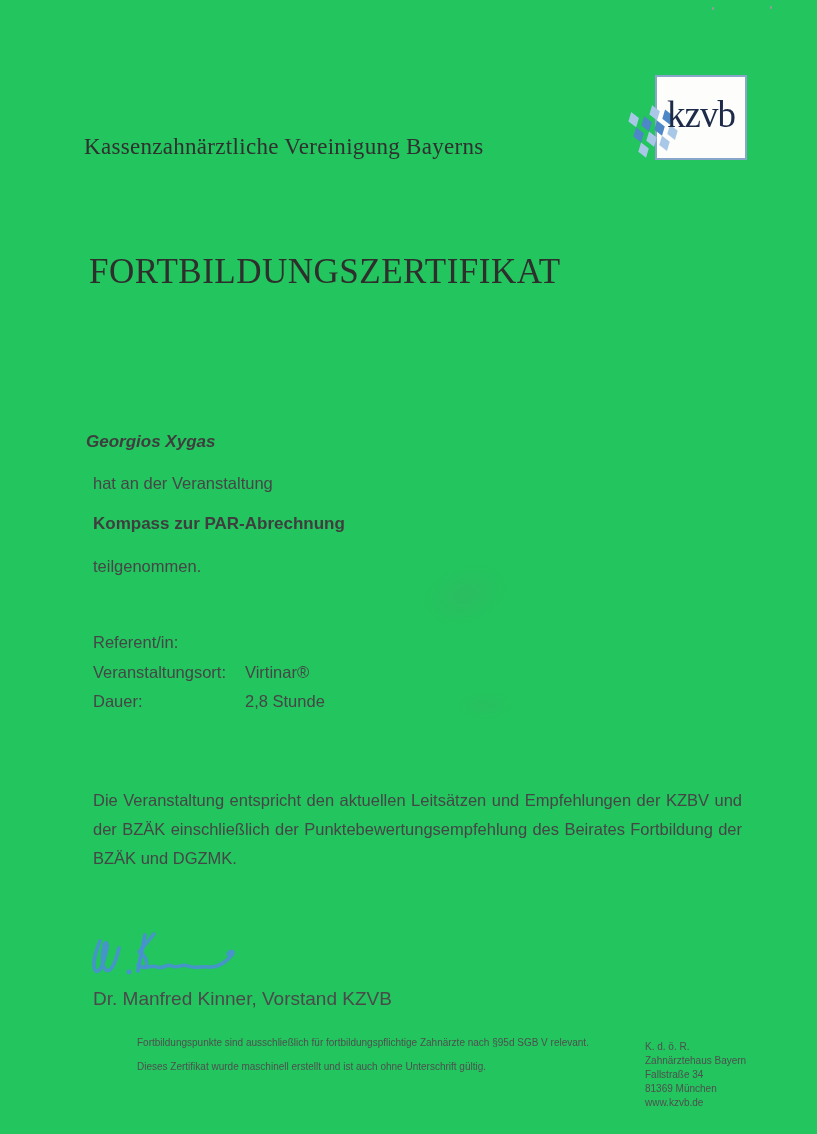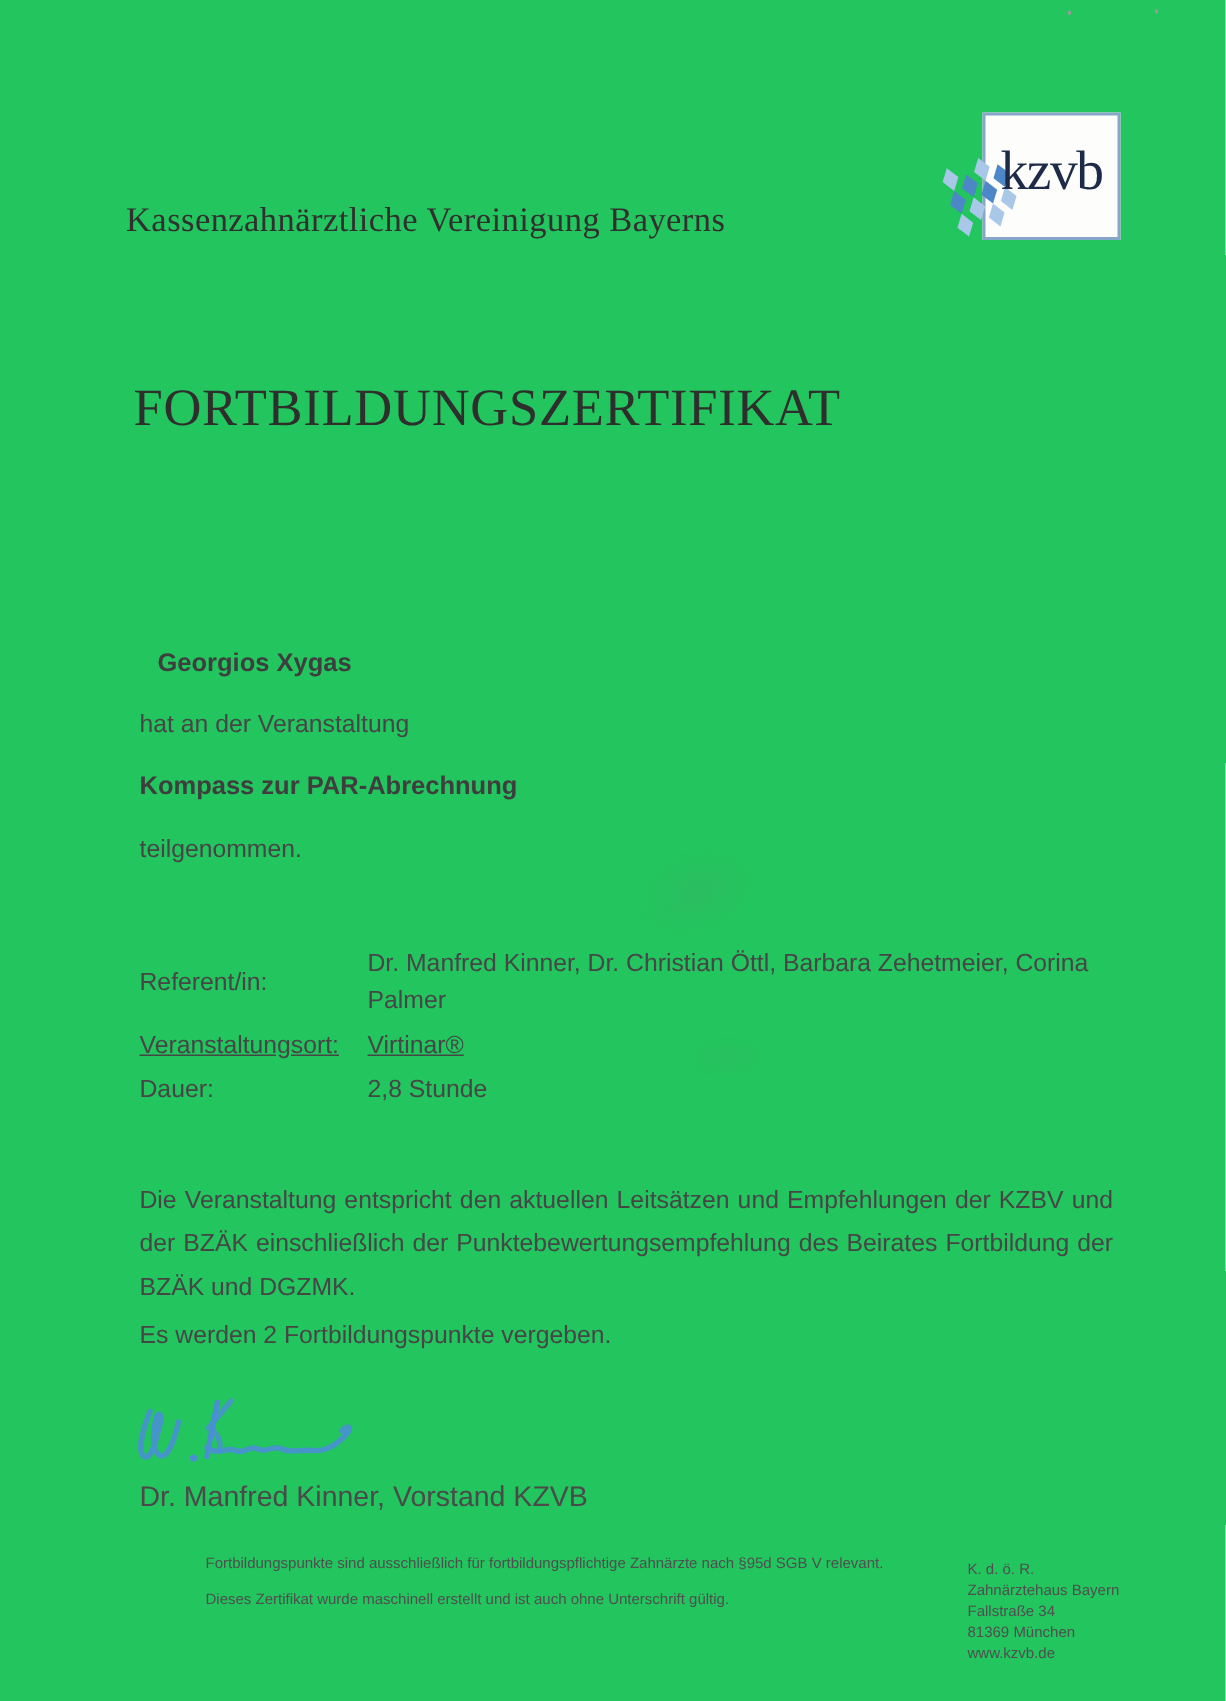--- a/index.html
+++ b/index.html
@@ -33,31 +33,31 @@
     font-size:23px;color:#30302f;letter-spacing:.3px;
     white-space:nowrap;
   }
   .cert-title{
     position:absolute;left:89px;top:252px;
     font-family:"Liberation Serif", serif;
     font-size:35px;color:#2e2e2d;letter-spacing:.5px;
     white-space:nowrap;
   }
   
-  .recipient-name{position:absolute;left:105px;top:432px;font-size:17px;font-weight:bold;color:#3e3e3e;}
+  .recipient-name{position:absolute;left:86px;top:432px;font-size:17px;font-weight:bold;color:#3e3e3e;font-style:italic;}
   .intro-line{position:absolute;left:93px;top:474px;font-size:16.5px;}
   .event-name{position:absolute;left:93px;top:514px;font-size:17px;font-weight:bold;color:#3e3e3e;}
   .close-line{position:absolute;left:93px;top:557px;font-size:16.5px;}
   
   .details{position:absolute;left:93px;top:630px;width:650px;font-size:16.5px;}
   .detail-row{display:flex;align-items:center;}
   .detail-label{width:152px;flex:0 0 152px;}
   .detail-value{width:488px;line-height:25px;}
   .row-referent{margin-bottom:5px;}
-  .row-ort{margin-bottom:4px;text-decoration:underline;}
+  .row-ort{margin-bottom:4px;}
   .row-termin{margin-bottom:4px;}
   .detail-row > div{line-height:25px;}
   
   .paragraph{
     position:absolute;left:93px;top:786px;width:649px;
     font-size:16.5px;line-height:29px;text-align:justify;
   }
   .points-line{position:absolute;left:93px;top:881px;font-size:16.5px;}
   
   .signature{position:absolute;left:88px;top:925px;width:155px;height:62px;}
@@ -102,34 +102,32 @@
   <div class="cert-title">FORTBILDUNGSZERTIFIKAT</div>
 
   <div class="recipient-name">Georgios Xygas</div>
   <div class="intro-line">hat an der Veranstaltung</div>
   <div class="event-name">Kompass zur PAR-Abrechnung</div>
   <div class="close-line">teilgenommen.</div>
 
   <div class="details">
     <div class="detail-row row-referent">
       <div class="detail-label">Referent/in:</div>
-      <div class="detail-value">Dr. Manfred Kinner, Dr. Christian Öttl, Barbara Zehetmeier, Corina Palmer</div>
     </div>
     <div class="detail-row row-ort">
       <div class="detail-label">Veranstaltungsort:</div>
       <div class="detail-value">Virtinar®</div>
     </div>
     <div class="detail-row">
       <div class="detail-label">Dauer:</div>
       <div class="detail-value">2,8 Stunde</div>
     </div>
   </div>
 
   <div class="paragraph">Die Veranstaltung entspricht den aktuellen Leitsätzen und Empfehlungen der KZBV und der BZÄK einschließlich der Punktebewertungsempfehlung des Beirates Fortbildung der BZÄK und DGZMK.</div>
-  <div class="points-line">Es werden 2 Fortbildungspunkte vergeben.</div>
 
   <svg class="signature" viewBox="0 0 155 62" xmlns="http://www.w3.org/2000/svg">
     <g fill="none" stroke="#4a8fd4" stroke-width="3.6" stroke-linecap="round" stroke-linejoin="round">
       <path d="M12 16 C8 26 3 42 8 46 C13 49 17 32 19 23 C20 17 17 16 16 21 C14 29 13 41 18 45 C24 49 29 32 31 23" opacity=".9"></path>
       <path d="M57 10 C55 20 52 34 50 46"></path>
       <path d="M66 9 C61 15 56 21 51 27 C57 30 60 36 58 42" opacity=".85"></path>
       <path d="M50 40 C58 46 63 39 69 42 C75 45 78 38 84 41 C90 44 94 38 100 41 C106 44 112 41 120 42 C130 43 138 37 144 30 C147 26 143 25 140 29" opacity=".9"></path>
     </g>
     <circle cx="41" cy="47" r="2.4" fill="#4a8fd4"></circle>
   </svg>

